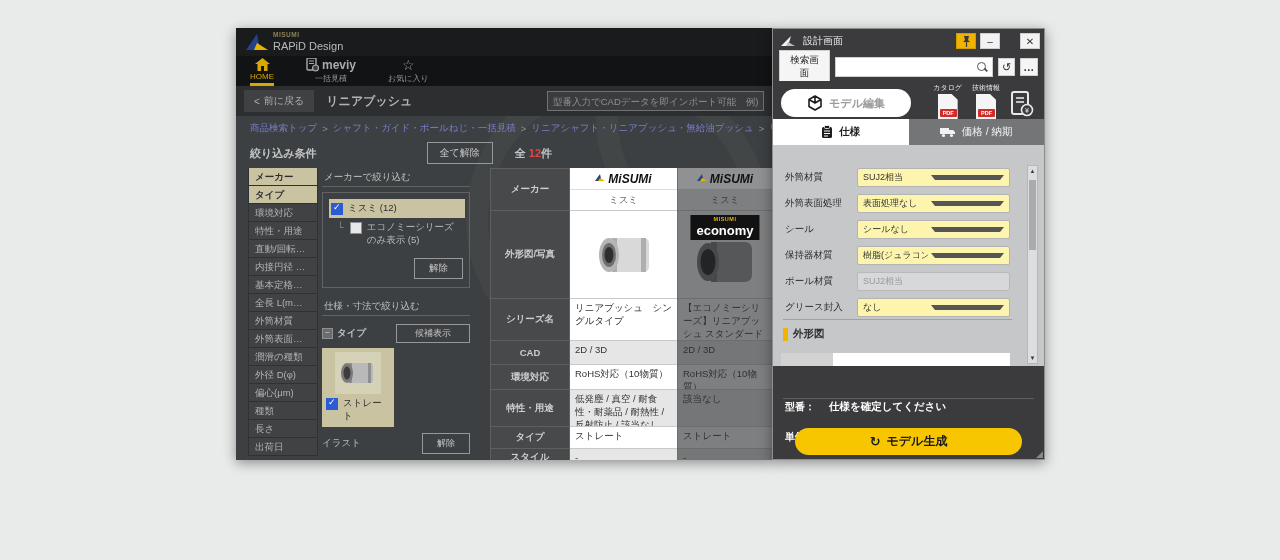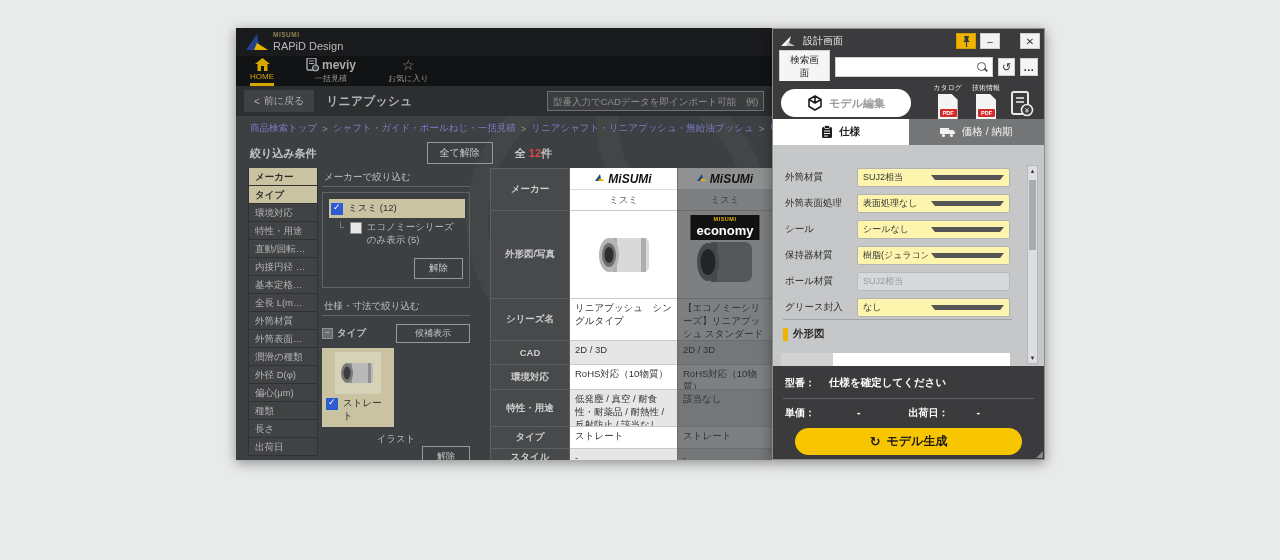--- a/index.html
+++ b/index.html
@@ -46,21 +46,21 @@
   .cb.checked{background:#2d5bd1;border-color:#2d5bd1;}
   .cb.checked:after{content:"✓";position:absolute;left:1px;top:-2px;color:#fff;font-size:9px;font-weight:bold;}
   .subrow{margin-left:6px;}
   .tree{color:#8f9091;margin-right:1px;}
   .clear-btn{display:block;margin:8px 2px 2px auto;border:1px solid #96989a;color:#c3c4c5;background:transparent;font-size:9.5px;padding:3px 14px;cursor:pointer;font-family:inherit;}
   .ftype-row{display:flex;align-items:center;margin-top:8px;}
   .sq-ico{display:inline-block;width:9px;height:9px;border:1px solid #8f9091;background:#6a6c6e;color:#d5d5d5;font-size:8px;line-height:8px;text-align:center;margin-right:4px;}
   .cand-btn{margin-left:auto;border:1px solid #96989a;color:#c3c4c5;background:transparent;font-size:9px;padding:2px 18px;cursor:pointer;font-family:inherit;}
   .type-hl{background:#c9c3a2;width:64px;margin-top:5px;padding:4px;color:#2e2e2e;}
   .thumb{width:46px;height:42px;background:#d6d2b8;display:flex;align-items:center;justify-content:center;margin:0 auto 3px;}
-  .illus-row{display:flex;align-items:center;margin-top:6px;padding-bottom:8px;border-bottom:1px solid #606264;flex-direction:column;}
+  .illus-row{display:flex;align-items:center;margin-top:6px;padding-bottom:8px;border-bottom:1px solid #606264;}
   
   .ptable{position:absolute;left:254px;top:140px;width:282px;bottom:0;font-size:9.5px;}
   .trow{display:flex;width:100%;}
   .tl{width:80px;flex:0 0 80px;background:#47494b;color:#cdcecf;font-weight:bold;display:flex;align-items:center;justify-content:center;border:1px solid #5d5f61;border-top:none;box-sizing:border-box;text-align:center;}
   .trow:first-child .tl{border-top:1px solid #5d5f61;}
   .c1{width:107px;flex:0 0 107px;background:#fff;color:#333;padding:3px 5px;box-sizing:border-box;border-bottom:1px solid #c9c9c9;overflow:hidden;}
   .c2{flex:1;background:#7d7f81;color:#2f3133;padding:3px 5px;box-sizing:border-box;border-bottom:1px solid #6b6d6f;border-left:1px solid #6b6d6f;overflow:hidden;white-space:normal;}
   .c1.zeb{background:#e6e6e6;}
   .c2.zeb{background:#747678;}
   .hdr-card{display:flex;flex-direction:column;align-items:stretch;padding:0;}
@@ -112,21 +112,21 @@
   .sec-head{position:absolute;left:10px;top:166px;display:flex;align-items:center;gap:5px;}
   .ybar{width:5px;height:13px;background:#f0b400;}
   .sec-head b{font-size:10.5px;color:#2d2d2d;}
   .draw-sliver{position:absolute;left:8px;right:34px;top:192px;height:14px;background:#fff;display:flex;}
   .draw-sliver .gcell{width:52px;background:#d2d2d2;}
   .vscroll{position:absolute;right:6px;top:4px;width:11px;bottom:4px;background:#dcdee0;border:1px solid #b5b7b9;display:flex;flex-direction:column;align-items:center;box-sizing:border-box;}
   .varrow{font-size:6px;color:#3b3b3d;line-height:10px;cursor:pointer;}
   .vthumb{width:7px;height:70px;background:#a9abad;margin-top:4px;cursor:pointer;}
   .dfoot{position:absolute;left:0;bottom:0;width:100%;height:93px;background:#3b3b3d;}
   .foot-row1{position:absolute;left:12px;top:10px;display:flex;gap:14px;align-items:baseline;}
-  .foot-lbl{color:#fff;font-size:10px;font-weight:bold;}
+  .foot-lbl{color:#fff;font-size:10px;font-weight:bold;margin-top:24px;}
   .foot-val{color:#fff;font-size:10.5px;font-weight:bold;}
   .foot-hr{position:absolute;left:10px;right:10px;top:32px;border-top:1px solid #606062;}
   .foot-row2{position:absolute;left:12px;top:40px;display:flex;align-items:baseline;}
   .gen-btn{position:absolute;left:22px;right:22px;top:62px;height:27px;background:#f7c600;border:none;border-radius:14px;display:flex;align-items:center;justify-content:center;gap:6px;cursor:pointer;font-family:inherit;}
   .gen-btn b{font-size:12px;color:#1a1a1a;}
   .gen-ico{font-size:13px;color:#1a1a1a;font-weight:bold;line-height:1;}
   .grip{position:absolute;right:1px;bottom:0px;font-size:9px;color:#87898b;}
   .mag{display:inline-block;width:13px;height:13px;position:relative;margin-right:3px;}
   .mag:before{content:"";position:absolute;left:1px;top:1px;width:7px;height:7px;border:1.5px solid #555;border-radius:50%;}
   .mag:after{content:"";position:absolute;left:8px;top:8px;width:4px;height:1.5px;background:#555;transform:rotate(45deg);}

